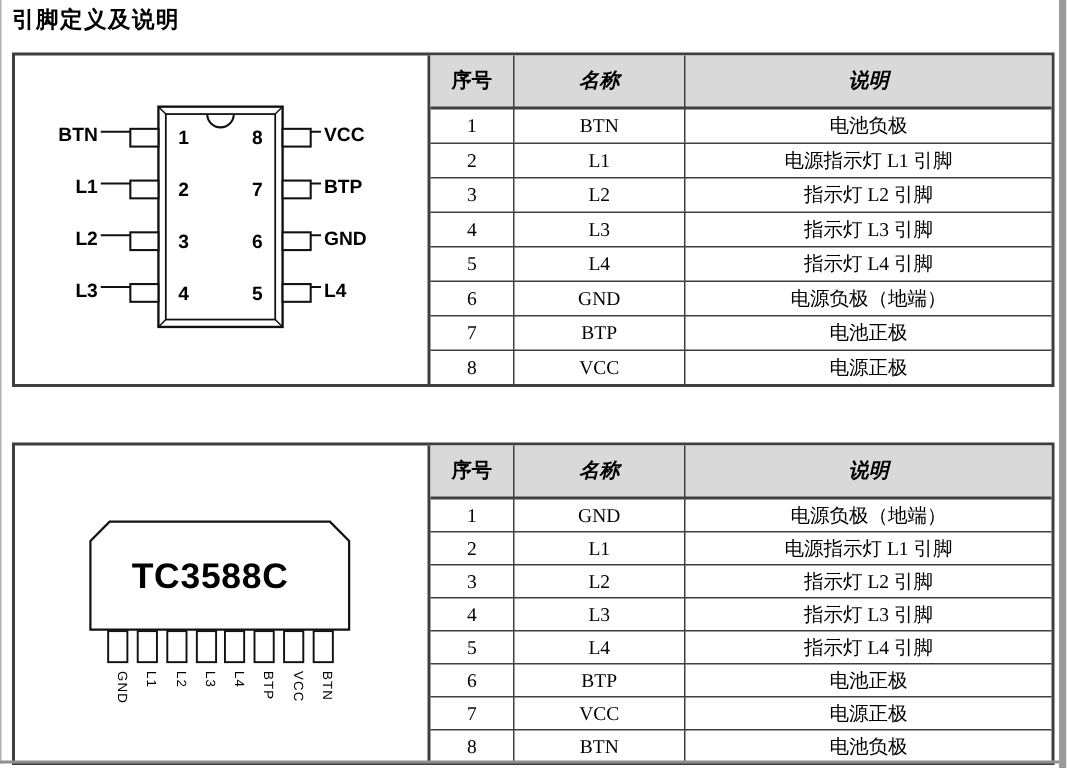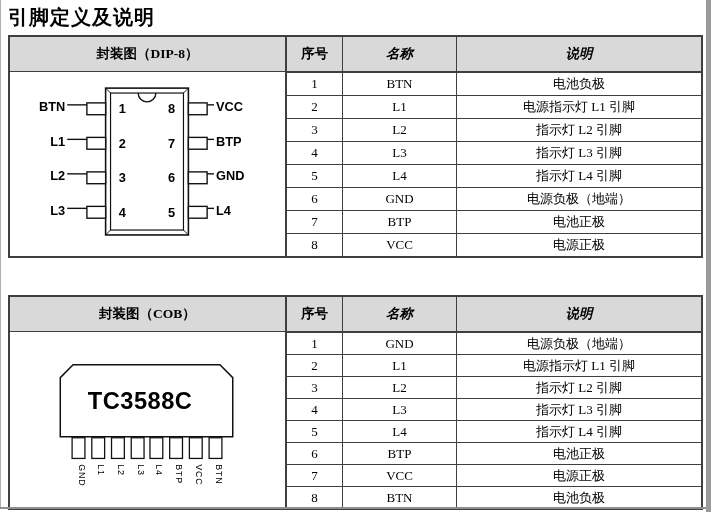--- a/index.html
+++ b/index.html
@@ -7,21 +7,21 @@
     width:711px;height:512px;background:#ffffff;position:relative;overflow:hidden;
     font-family:"Liberation Serif", serif;color:#000;
   }
   .page-edge-left{position:absolute;left:0;top:0;width:1px;height:509px;background:#b0b0b0;}
   .page-edge-bottom{position:absolute;left:0;top:507px;width:706px;height:2px;background:#8f8f8f;}
   .page-edge-right{position:absolute;right:0;top:0;width:5px;height:512px;background:#9a9a9a;}
 
   .doc-title{
     position:absolute;left:8px;top:4px;margin:0;
     font-family:Liberation Sans, sans-serif;
-    font-size:20px;font-weight:bold;letter-spacing:1px;
+    font-size:15px;font-weight:bold;letter-spacing:1px;
   }
 
   .pin-table{
     position:absolute;left:8px;width:695px;
     border:2px solid var(--line);
     display:flex;box-sizing:border-box;background:#fff;
   }
   .pin-table.t1{top:35px;--rh:23px;}
   .pin-table.t2{top:295px;--rh:22px;}
 
@@ -63,21 +63,20 @@
 </style>
 </head>
 <body>
 
 <div>
 
   <h1 class="doc-title">引脚定义及说明</h1>
 
   <section class="pin-table t1">
     <div class="col-diagram">
-      <div class="pkg-header">封装图（DIP-8）</div>
       <div class="diagram-area">
         <svg width="273" height="184" viewBox="0 0 277 184">
           <g stroke="#111" fill="none">
             <rect x="96" y="15" width="84" height="149" stroke-width="1.6" fill="#fff"></rect>
             <rect x="101" y="20" width="74" height="139" stroke-width="1.2"></rect>
             <line x1="96" y1="15" x2="101" y2="20" stroke-width="1"></line>
             <line x1="180" y1="15" x2="175" y2="20" stroke-width="1"></line>
             <line x1="96" y1="164" x2="101" y2="159" stroke-width="1"></line>
             <line x1="180" y1="164" x2="175" y2="159" stroke-width="1"></line>
             <path d="M129,20 A9,9 0 0,0 147,20" stroke-width="1.4"></path>
@@ -151,21 +150,20 @@
         <div class="cell c1 bt">BTP</div>
         <div class="cell c2 bt">电池正极</div>
         <div class="cell c0 bt">8</div>
         <div class="cell c1 bt">VCC</div>
         <div class="cell c2 bt">电源正极</div>
       </div>
   </section>
 
   <section class="pin-table t2">
     <div class="col-diagram">
-      <div class="pkg-header">封装图（COB）</div>
       <div class="diagram-area">
         <svg width="273" height="176" viewBox="0 0 277 176">
           <polygon points="50,105 50,45 63,32 212,32 225,45 225,105" fill="#fff" stroke="#111" stroke-width="1.5"></polygon>
           <text class="chip-mark" x="131" y="77" text-anchor="middle" fill="#000">TC3588C</text>
           <g stroke="#111" fill="none" stroke-width="1.3">
             <rect x="62" y="106" width="13" height="21"></rect>
             <rect x="82" y="106" width="13" height="21"></rect>
             <rect x="102" y="106" width="13" height="21"></rect>
             <rect x="122" y="106" width="13" height="21"></rect>
             <rect x="141" y="106" width="13" height="21"></rect>

